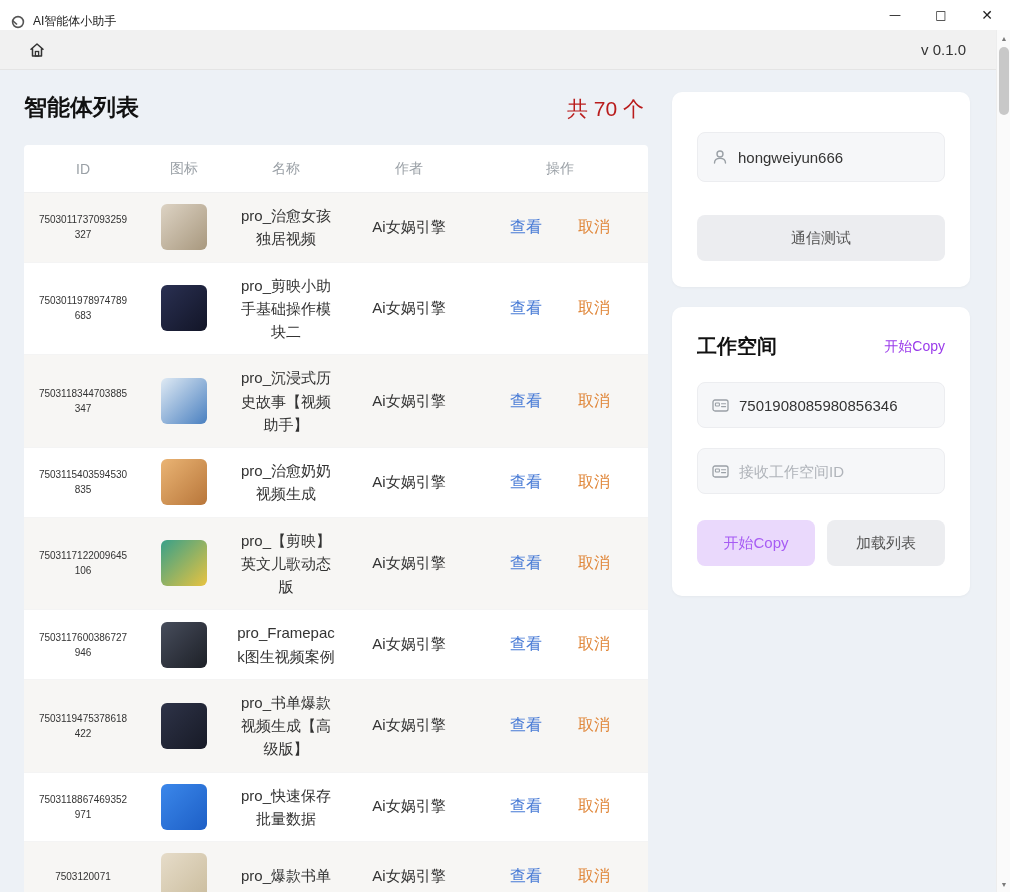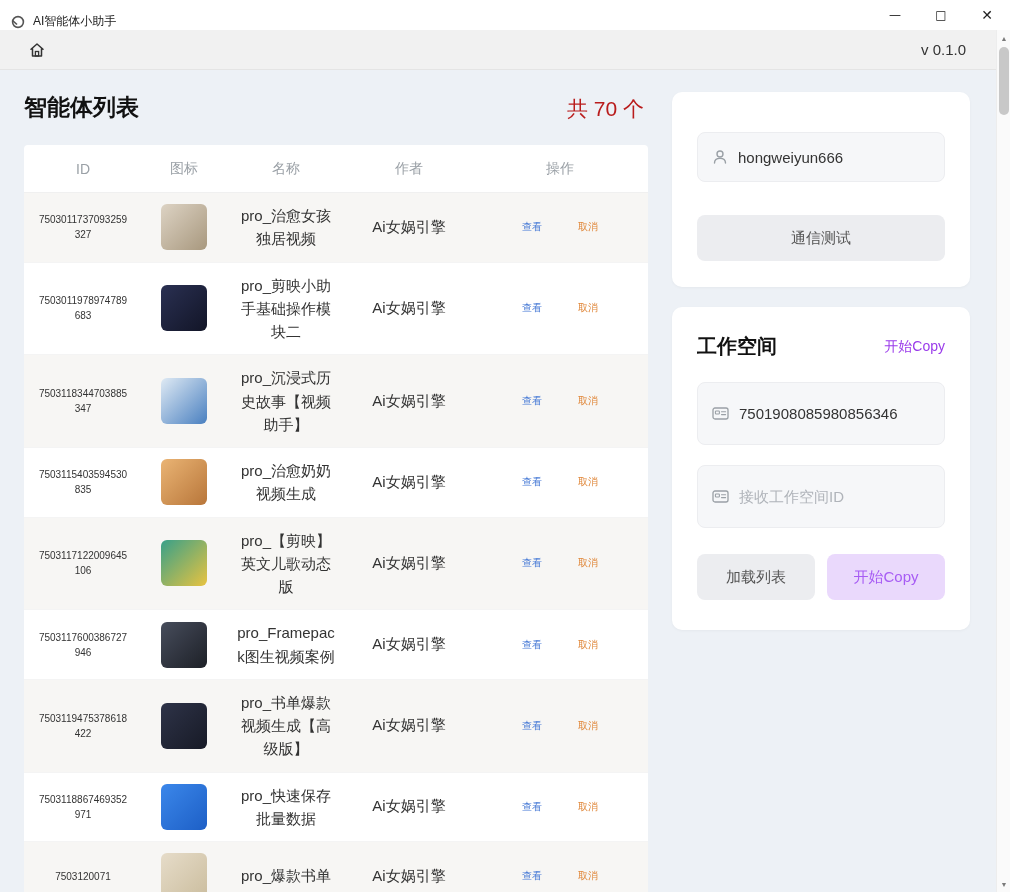--- a/index.html
+++ b/index.html
@@ -45,21 +45,21 @@
   .col-icon { width:84px; }
   .col-name { width:120px; }
   .col-author { width:126px; }
   .col-actions { flex:1; display:flex; align-items:center; justify-content:center; gap:36px; }
   .trow { display:flex; align-items:center; padding:11px 0; border-bottom:1px solid #f4f4f4; min-height:68px; }
   .trow.striped { background:#f7f6f4; }
   .id-text { font-size:10px; color:#333; word-break:break-all; line-height:1.5; width:92px; margin:0 auto; text-align:center; }
   .row-icon { width:46px; height:46px; border-radius:6px; margin:0 auto; }
   .name-text { font-size:15px; color:#333; line-height:1.55; text-align:center; width:100px; margin:0 auto; word-break:break-all; }
   .author-text { font-size:15px; color:#333; text-align:center; }
-  .link { font-size:10px; cursor:pointer; text-decoration:none; }
+  .link { font-size:16px; cursor:pointer; text-decoration:none; }
   .link.view { color:#4a7cd6; }
   .link.cancel { color:#e0873a; }
   
   .side-col { width:298px; margin-left:24px; }
   .card { background:#ffffff; border-radius:10px; box-shadow:0 1px 3px rgba(0,0,0,0.04); }
   .account-card { padding:40px 25px 26px; }
   .field {
     display:flex; align-items:center; gap:10px;
     background:#f6f7f9; border:1px solid #ecedf0; border-radius:8px;
     height:50px; padding:0 14px;
@@ -72,21 +72,21 @@
   .btn {
     border:none; border-radius:8px; cursor:pointer; font-size:15px;
     font-family:"Liberation Sans","DejaVu Sans",sans-serif;
   }
   .btn.gray { background:#ecedf0; color:#555; }
   .btn.block { width:100%; height:46px; margin-top:33px; }
   .workspace-card { margin-top:20px; padding:26px 25px 30px; }
   .ws-head { display:flex; align-items:center; justify-content:space-between; margin-bottom:22px; }
   .ws-title { font-size:20px; font-weight:700; color:#111; }
   .ws-switch { font-size:14px; color:#9a3bea; cursor:pointer; }
-  .ws-field { height:63px; margin-bottom:20px; }
+  .ws-field { height:46px; margin-bottom:20px; }
   .ws-buttons { display:flex; justify-content:space-between; margin-top:26px; }
   .ws-buttons .btn { width:118px; height:46px; }
   .btn.purple { background:#ead9fc; color:#a75cf4; }
   
   .scrollbar {
     position:absolute; top:30px; right:0; bottom:0; width:14px;
     background:#fafafa; border-left:1px solid #ededed; z-index:6;
   }
   .sb-arrow {
     position:absolute; left:0; width:14px; height:16px; display:flex;
@@ -353,22 +353,22 @@
           <svg class="icon-svg" width="17" height="15" viewBox="0 0 17 15">
             <rect x="1" y="2" width="15" height="11" rx="2" fill="none" stroke="#9aa0a6" stroke-width="1.3"></rect>
             <rect x="3.4" y="5" width="4" height="3" rx="0.8" fill="none" stroke="#9aa0a6" stroke-width="1.1"></rect>
             <path d="M9.5 5.8 H13.6 M9.5 8.6 H13.6" stroke="#9aa0a6" stroke-width="1.1" stroke-linecap="round"></path>
           </svg>
         </span>
         <input type="text" placeholder="接收工作空间ID" style="">
       </div>
 
       <div class="ws-buttons">
+        <button class="btn purple">开始Copy</button>
         <button class="btn gray">加载列表</button>
-        <button class="btn purple">开始Copy</button>
       </div>
     </div>
 
   </div>
 </div>
 
 <div class="scrollbar">
   <span class="sb-arrow up">▲</span>
   <span class="sb-thumb"></span>
   <span class="sb-arrow down">▼</span>

